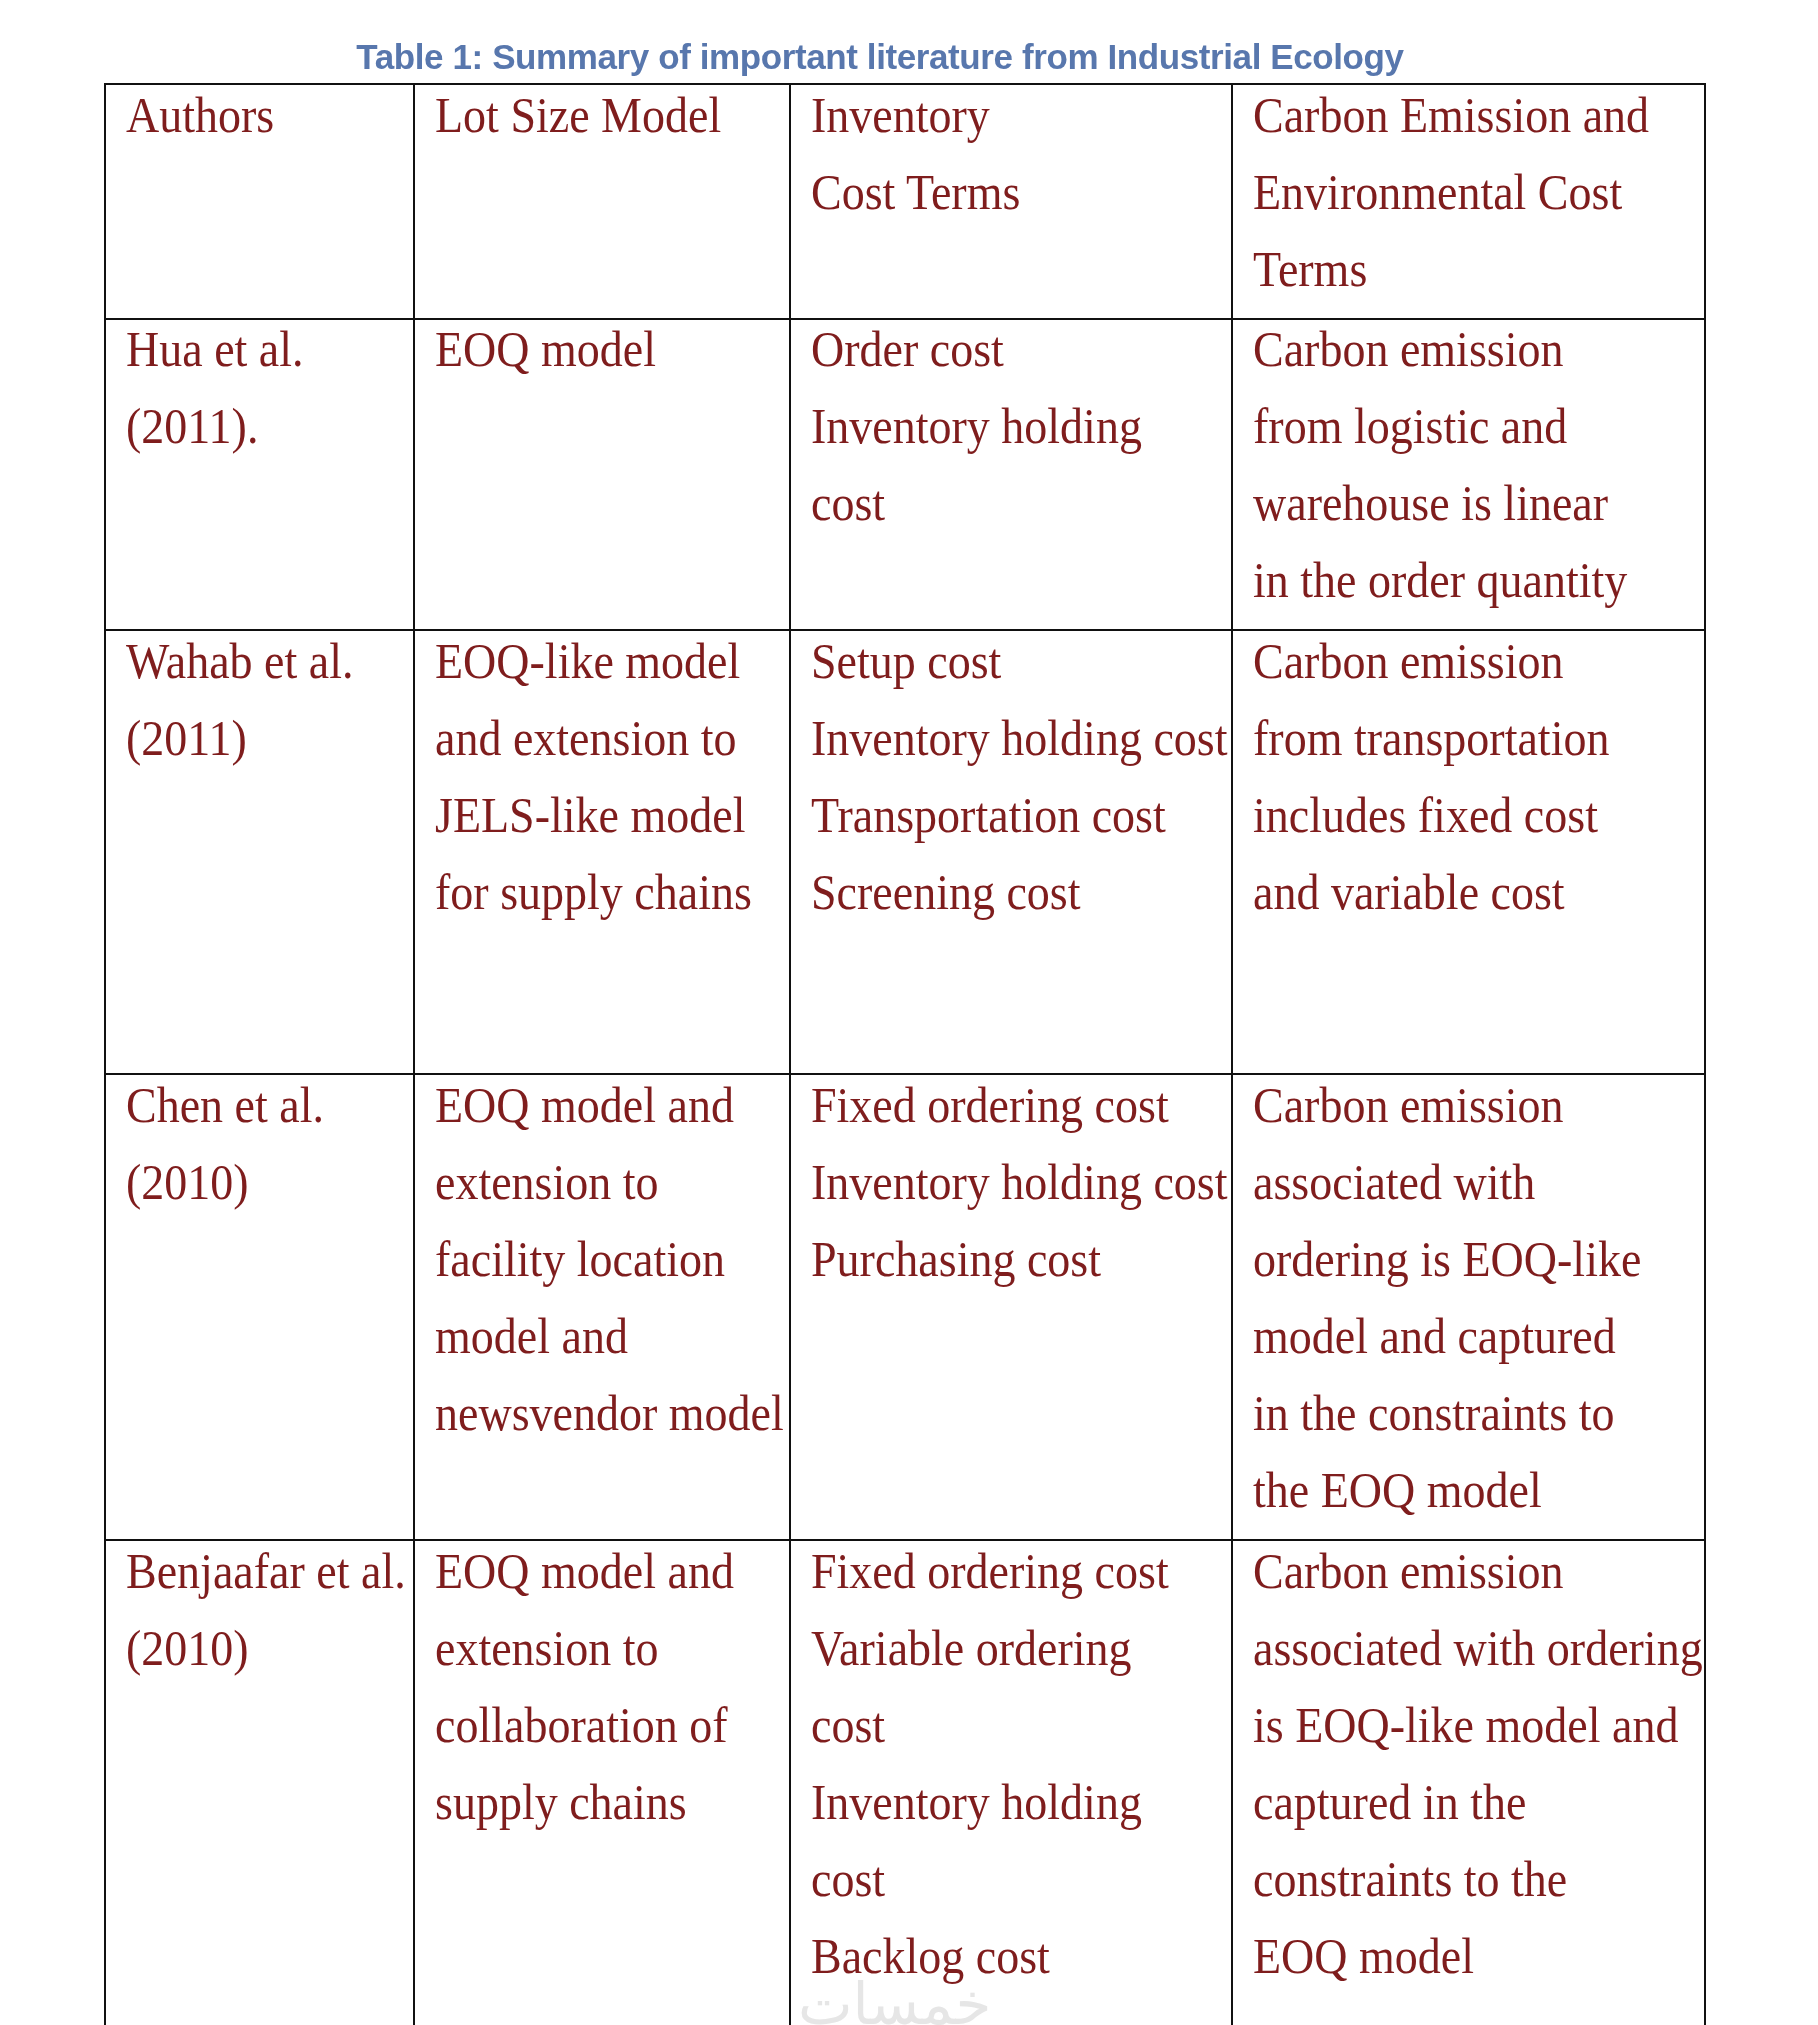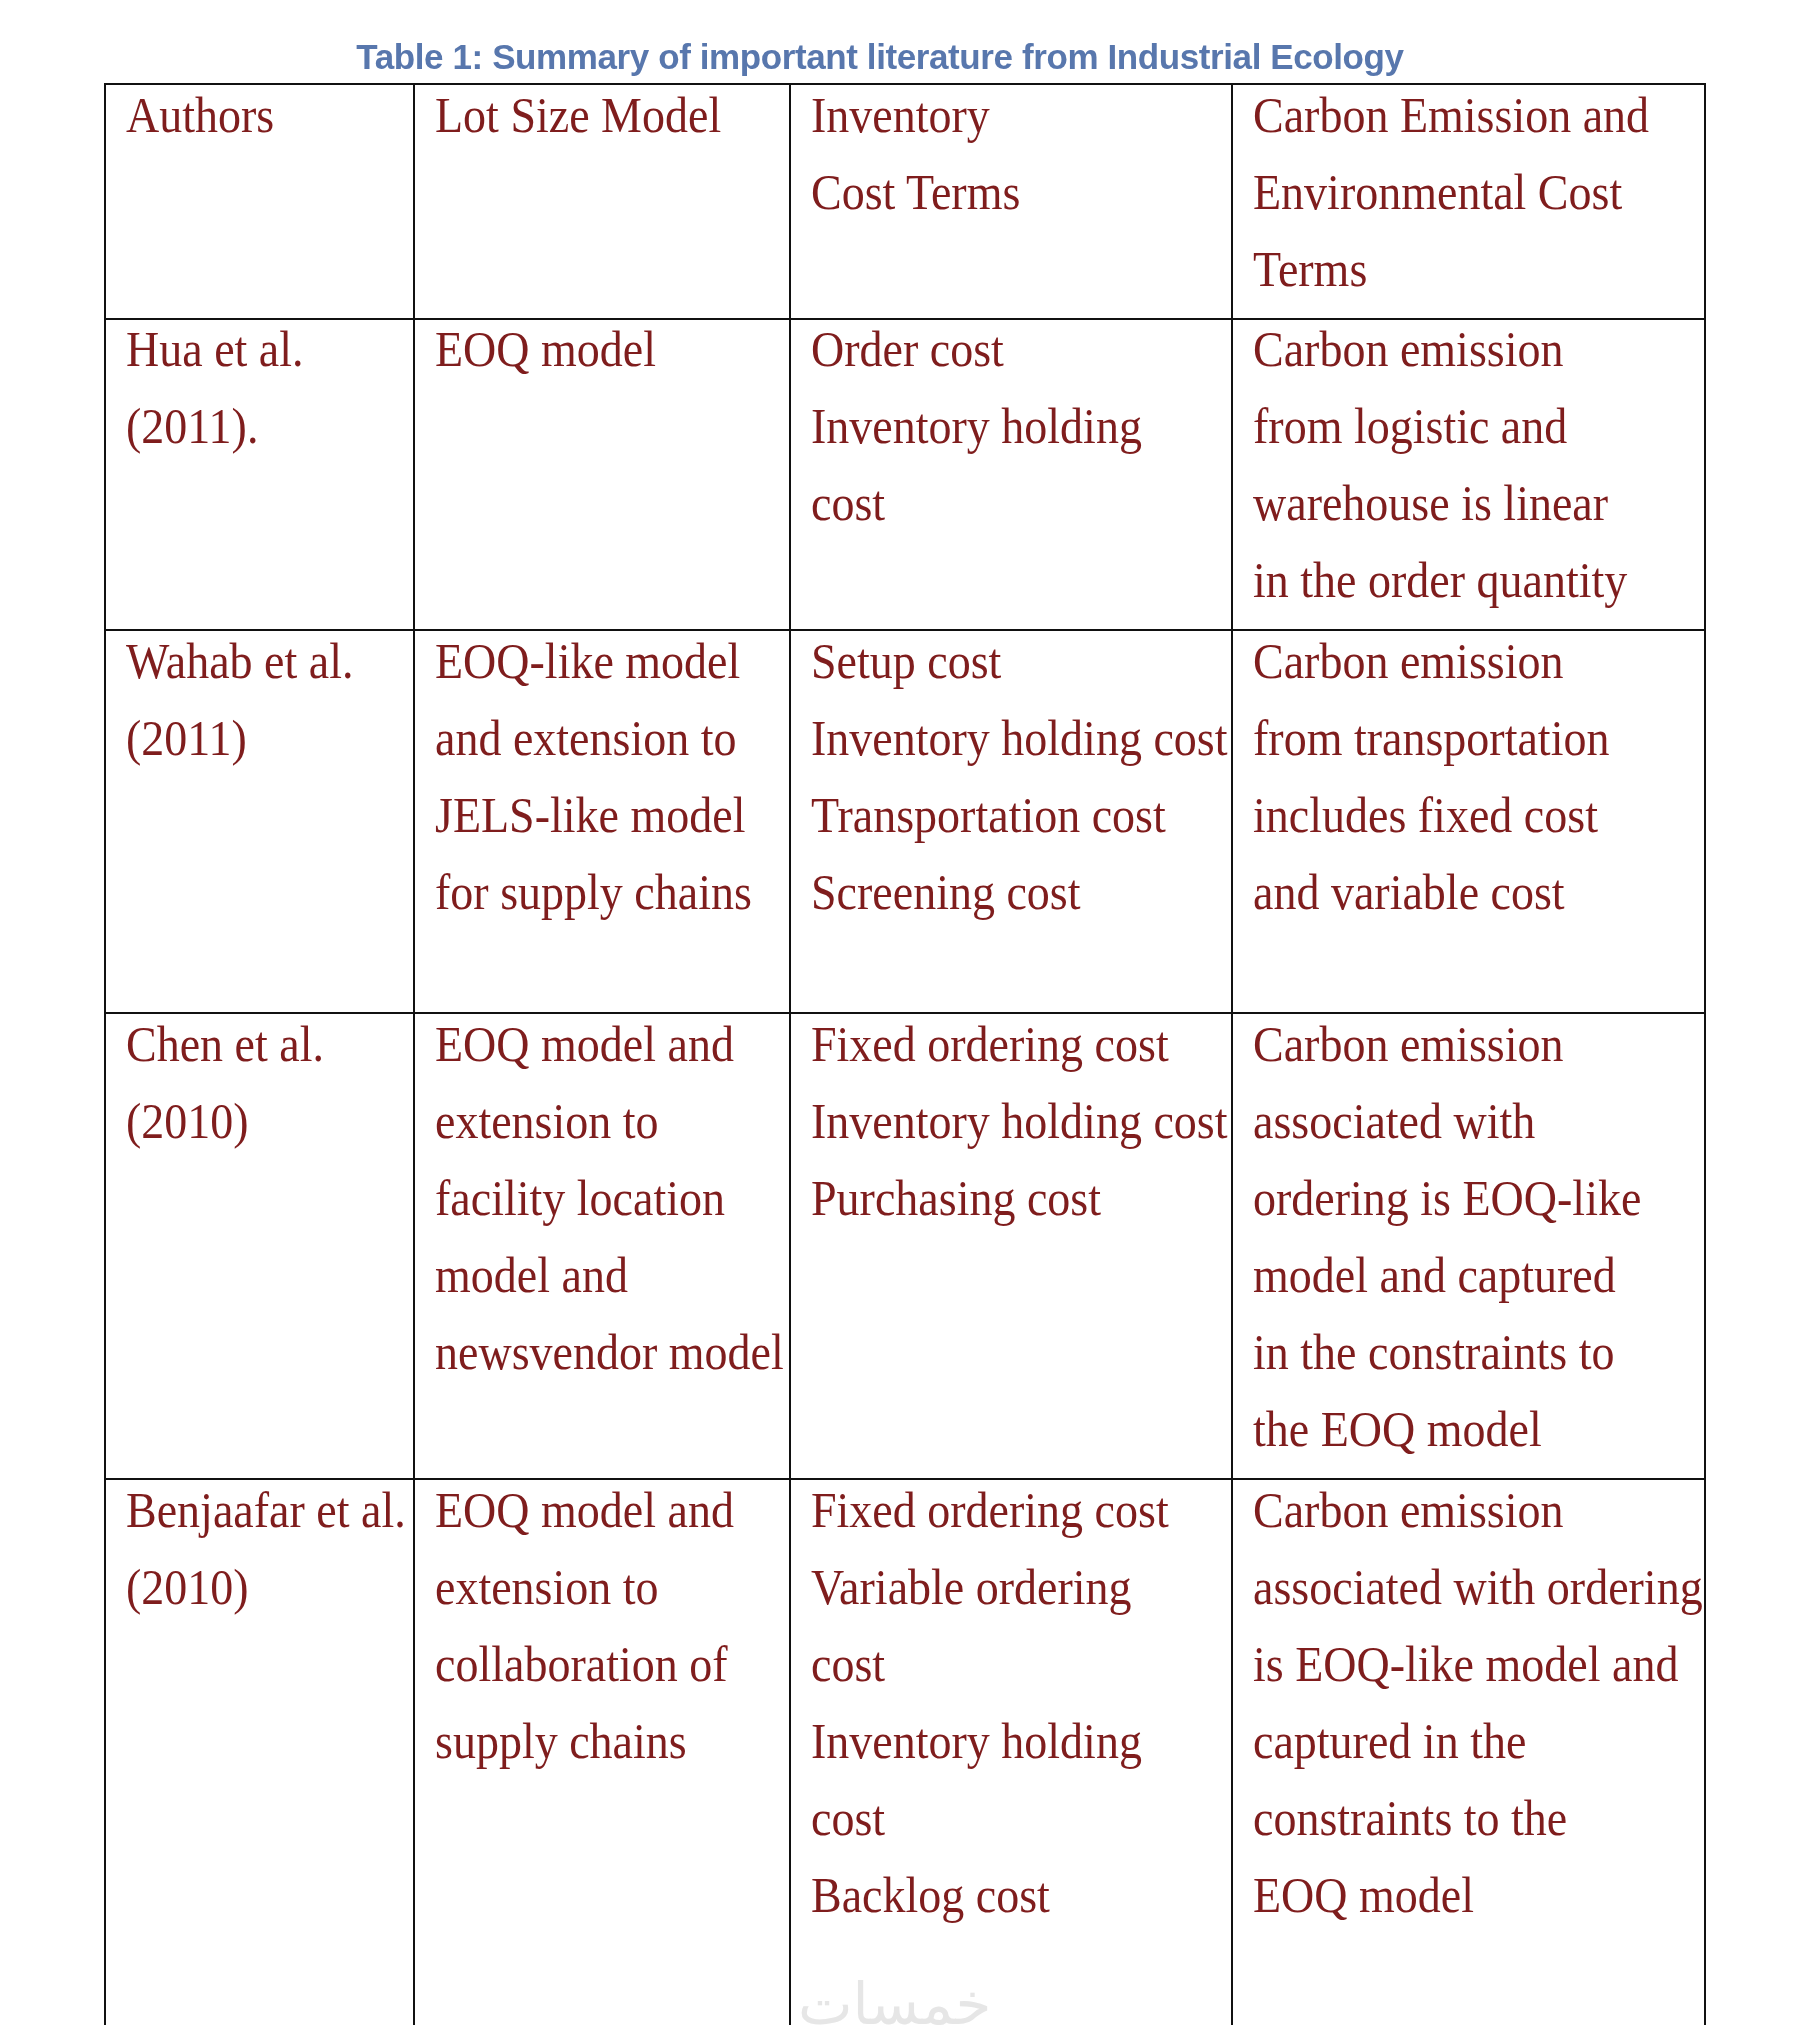--- a/index.html
+++ b/index.html
@@ -92,21 +92,21 @@
         </td>
     <td>
           <div class="cell-lines">
             <div>Carbon emission</div>
             <div>from logistic and</div>
             <div>warehouse is linear</div>
             <div>in the order quantity</div>
           </div>
         </td>
   </tr>
-  <tr style="height:383px">
+  <tr style="height:444px">
     <td>
           <div class="cell-lines">
             <div>Wahab et al.</div>
             <div>(2011)</div>
           </div>
         </td>
     <td>
           <div class="cell-lines">
             <div>EOQ-like model</div>
             <div>and extension to</div>

